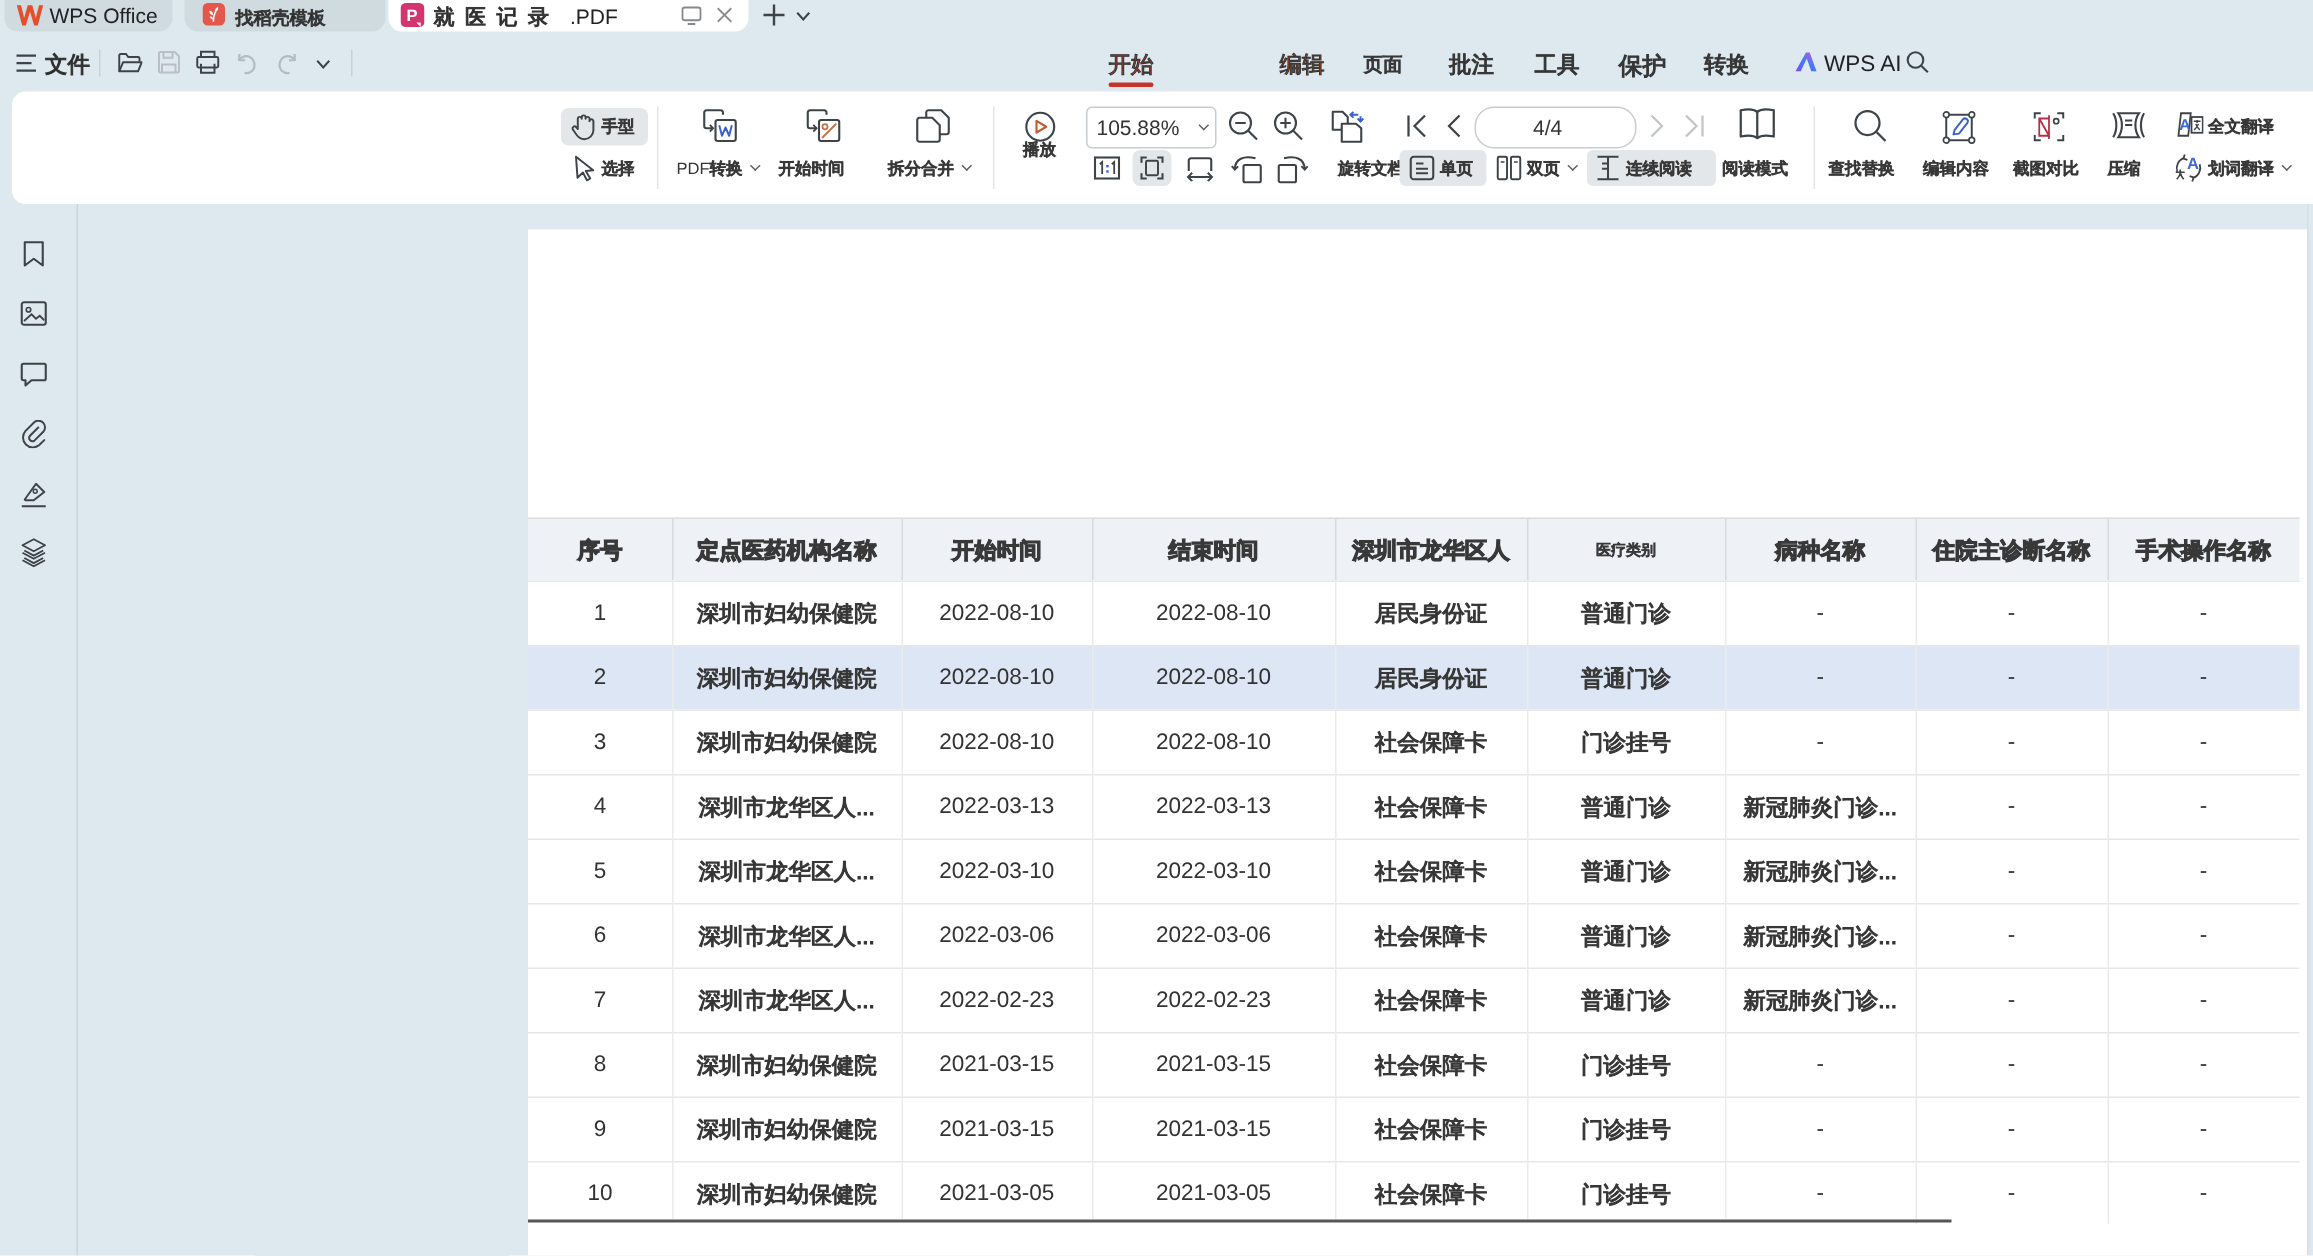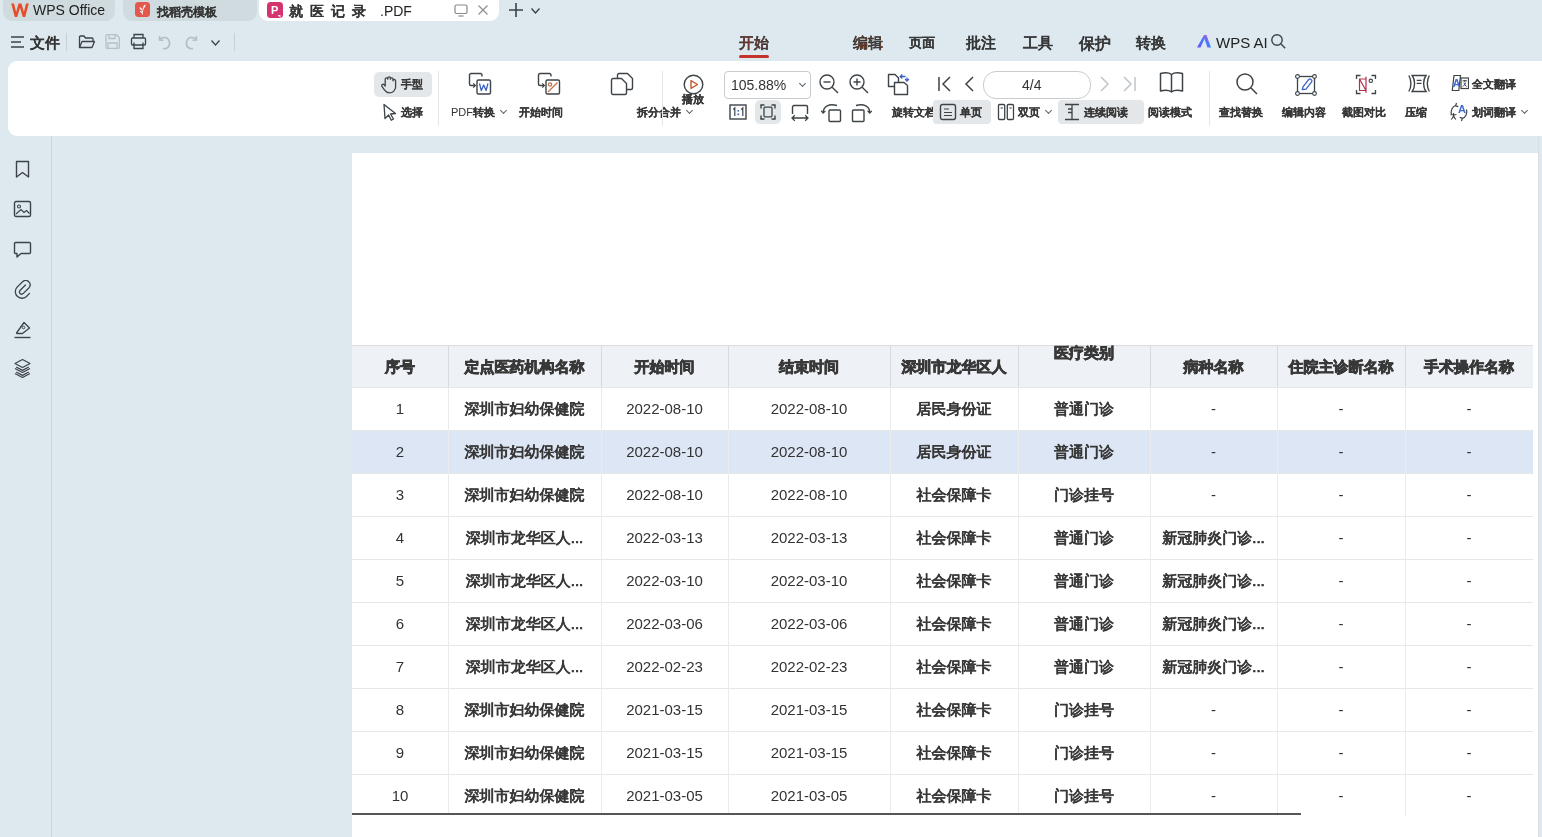--- a/index.html
+++ b/index.html
@@ -134,21 +134,21 @@
  <path d="M5.2 11.3 L7.4 13.5 L5.2 15.7" fill="none" stroke="#3d4347" stroke-width="1.2"></path>
  <rect x="9" y="8" width="13.5" height="14" rx="1.5" fill="#fff" stroke="#3d4347" stroke-width="1.4"></rect>
  <circle cx="13" cy="12.5" r="1.7" fill="none" stroke="#c2734a" stroke-width="1.2"></circle>
  <path d="M11 20 L20.5 10.5" stroke="#c2734a" stroke-width="1.3"></path>
 </svg>
 <div class="lbl cjk" style="left:519px;top:105px;">开始时间</div>
 <svg class="abs" style="left:610px;top:72px" width="24" height="24" viewBox="0 0 24 24">
  <path d="M9 1.5 L17.5 1.5 L22.5 6.5 L22.5 16 A1.5 1.5 0 0 1 21 17.5 L9 17.5 A1.5 1.5 0 0 1 7.5 16 L7.5 3 A1.5 1.5 0 0 1 9 1.5 Z" fill="none" stroke="#3d4347" stroke-width="1.4" stroke-linejoin="round"></path>
  <path d="M3 6.5 L11.5 6.5 L16.5 11.5 L16.5 21 A1.5 1.5 0 0 1 15 22.5 L3 22.5 A1.5 1.5 0 0 1 1.5 21 L1.5 8 A1.5 1.5 0 0 1 3 6.5 Z" fill="#fff" stroke="#3d4347" stroke-width="1.4" stroke-linejoin="round"></path>
 </svg>
-<div class="lbl cjk" style="left:592px;top:105px;margin-left:45px;">拆分合并<span class="cv"></span></div>
+<div class="lbl cjk" style="left:592px;top:105px;">拆分合并<span class="cv"></span></div>
 <div class="vsep" style="left:662px;top:71px;height:55px;"></div>
 
 <svg class="abs" style="left:683px;top:74px" width="21" height="21" viewBox="0 0 21 21">
  <circle cx="10.5" cy="10.5" r="9.3" fill="none" stroke="#3d4347" stroke-width="1.4"></circle>
  <path d="M8 6.6 L14.5 10.5 L8 14.4 Z" fill="none" stroke="#c05a31" stroke-width="1.4" stroke-linejoin="round"></path>
 </svg>
 <div class="lbl cjk" style="left:682px;top:92px;">播放</div>
 <div class="abs" style="left:724px;top:71px;width:85px;height:26px;border:1px solid #c6ccd0;border-radius:4px;background:#fff;"></div>
 <div class="abs" style="left:731px;top:77px;font-size:14px;color:#333;">105.88%</div>
 <span class="cv abs" style="left:794px;top:80px;"></span>
@@ -298,21 +298,21 @@
 </svg>
 
 <div class="abs" style="left:352px;top:153px;width:1186px;height:684px;background:#fff;"></div>
 <div class="abs" style="left:1538px;top:136px;width:1px;height:701px;background:#d8dee1;"></div>
 <div class="abs" style="left:352px;top:345px;width:1181px;height:42px;background:#eef1f5;border-top:1px solid #dcdcdc;"></div>
 <div class="abs cjk" style="left:352px;top:358px;width:96px;text-align:center;font-size:15px;font-weight:bold;color:#333;">序号</div>
 <div class="abs cjk" style="left:448px;top:358px;width:153px;text-align:center;font-size:15px;font-weight:bold;color:#333;">定点医药机构名称</div>
 <div class="abs cjk" style="left:601px;top:358px;width:127px;text-align:center;font-size:15px;font-weight:bold;color:#333;">开始时间</div>
 <div class="abs cjk" style="left:728px;top:358px;width:162px;text-align:center;font-size:15px;font-weight:bold;color:#333;">结束时间</div>
 <div class="abs cjk" style="left:890px;top:358px;width:128px;text-align:center;font-size:15px;font-weight:bold;color:#333;">深圳市龙华区人</div>
-<div class="abs cjk" style="left:1018px;top:344px;width:132px;text-align:center;font-size:15px;font-weight:bold;color:#333;">医疗类别</div>
+<div class="abs cjk" style="left:1018px;top:360px;width:132px;text-align:center;font-size:10px;font-weight:normal;color:#333;">医疗类别</div>
 <div class="abs cjk" style="left:1150px;top:358px;width:127px;text-align:center;font-size:15px;font-weight:bold;color:#333;">病种名称</div>
 <div class="abs cjk" style="left:1277px;top:358px;width:128px;text-align:center;font-size:15px;font-weight:bold;color:#333;">住院主诊断名称</div>
 <div class="abs cjk" style="left:1405px;top:358px;width:128px;text-align:center;font-size:15px;font-weight:bold;color:#333;">手术操作名称</div>
 <div class="abs" style="left:448px;top:346px;width:1px;height:41px;background:#d7dadf;"></div>
 <div class="abs" style="left:601px;top:346px;width:1px;height:41px;background:#d7dadf;"></div>
 <div class="abs" style="left:728px;top:346px;width:1px;height:41px;background:#d7dadf;"></div>
 <div class="abs" style="left:890px;top:346px;width:1px;height:41px;background:#d7dadf;"></div>
 <div class="abs" style="left:1018px;top:346px;width:1px;height:41px;background:#d7dadf;"></div>
 <div class="abs" style="left:1150px;top:346px;width:1px;height:41px;background:#d7dadf;"></div>
 <div class="abs" style="left:1277px;top:346px;width:1px;height:41px;background:#d7dadf;"></div>

